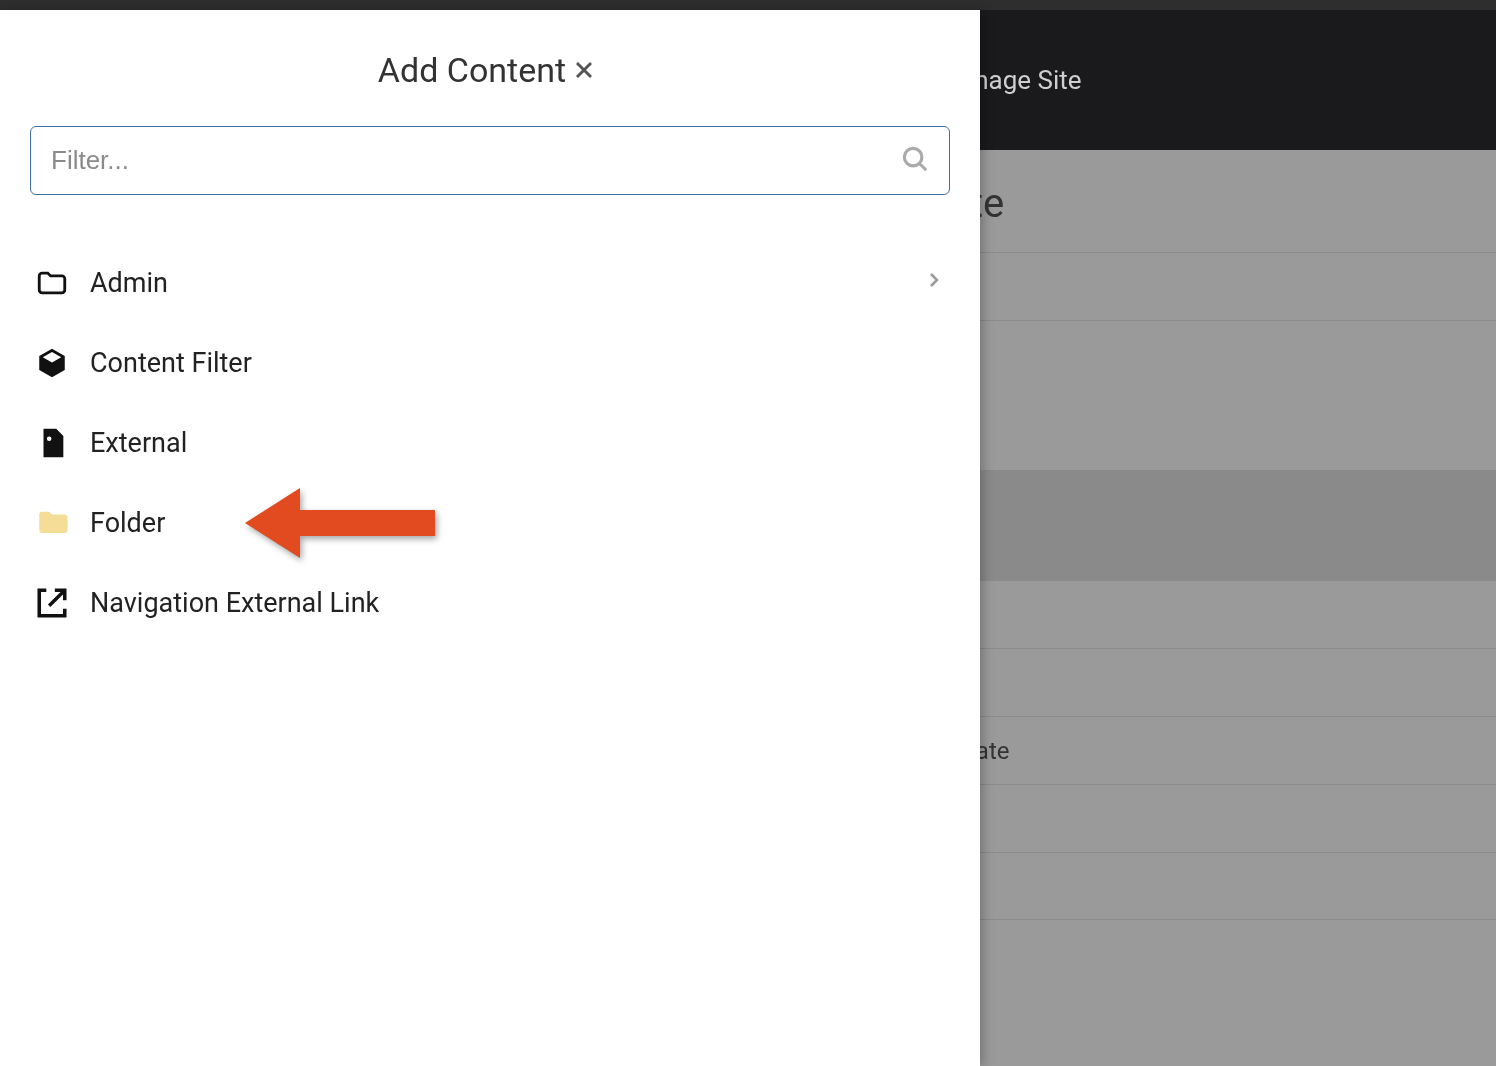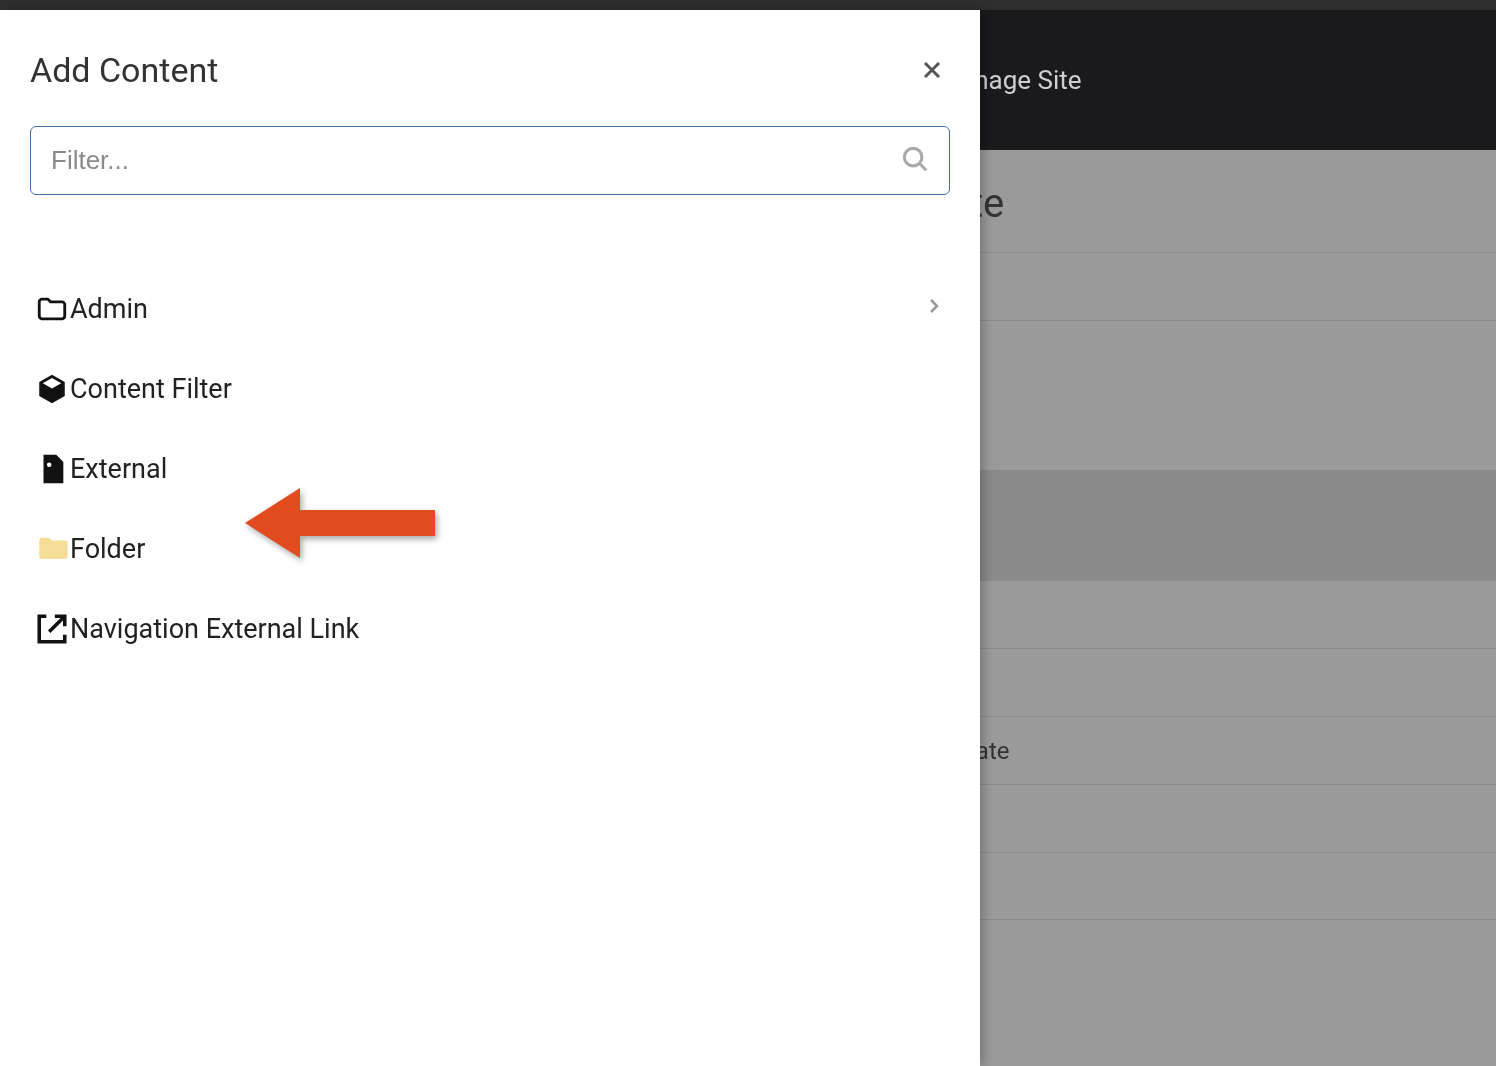--- a/index.html
+++ b/index.html
@@ -57,40 +57,40 @@
       top: 10px;
       left: 0;
       width: 980px;
       bottom: 0;
       background: #fff;
       box-shadow: 3px 0 10px rgba(0,0,0,0.25);
       padding: 40px 30px 30px 30px;
     }
     .sidebar-header {
       display: flex;
-      justify-content: space-between;
+      justify-content: center;
       align-items: center;
       margin-bottom: 36px;
     }
     .sidebar-title {
       font-size: 34px;
       color: #333;
       font-weight: 400;
     }
     .close-btn {
       width: 36px; height: 36px;
       color: #555;
       cursor: pointer;
       display: flex;
       align-items: center;
       justify-content: center;
     }
     .filter-wrap {
       position: relative;
-      margin-bottom: 74px;
+      margin-bottom: 48px;
     }
     .filter-input {
       width: 100%;
       padding: 18px 60px 18px 20px;
       font-size: 26px;
       border: 1.5px solid #3f6fa8;
       border-radius: 6px;
       color: #333;
       outline: none;
     }
@@ -99,20 +99,21 @@
       position: absolute;
       right: 20px;
       top: 50%;
       transform: translateY(-50%);
       color: #aaa;
     }
     .list { display: flex; flex-direction: column; }
     .item {
       display: flex;
       align-items: center;
+      gap: 20px;
       padding: 22px 4px;
       cursor: pointer;
       color: #222;
       font-size: 27px;
     }
     .item .ic {
       width: 36px; height: 36px;
       display: flex;
       align-items: center;
       justify-content: center;

